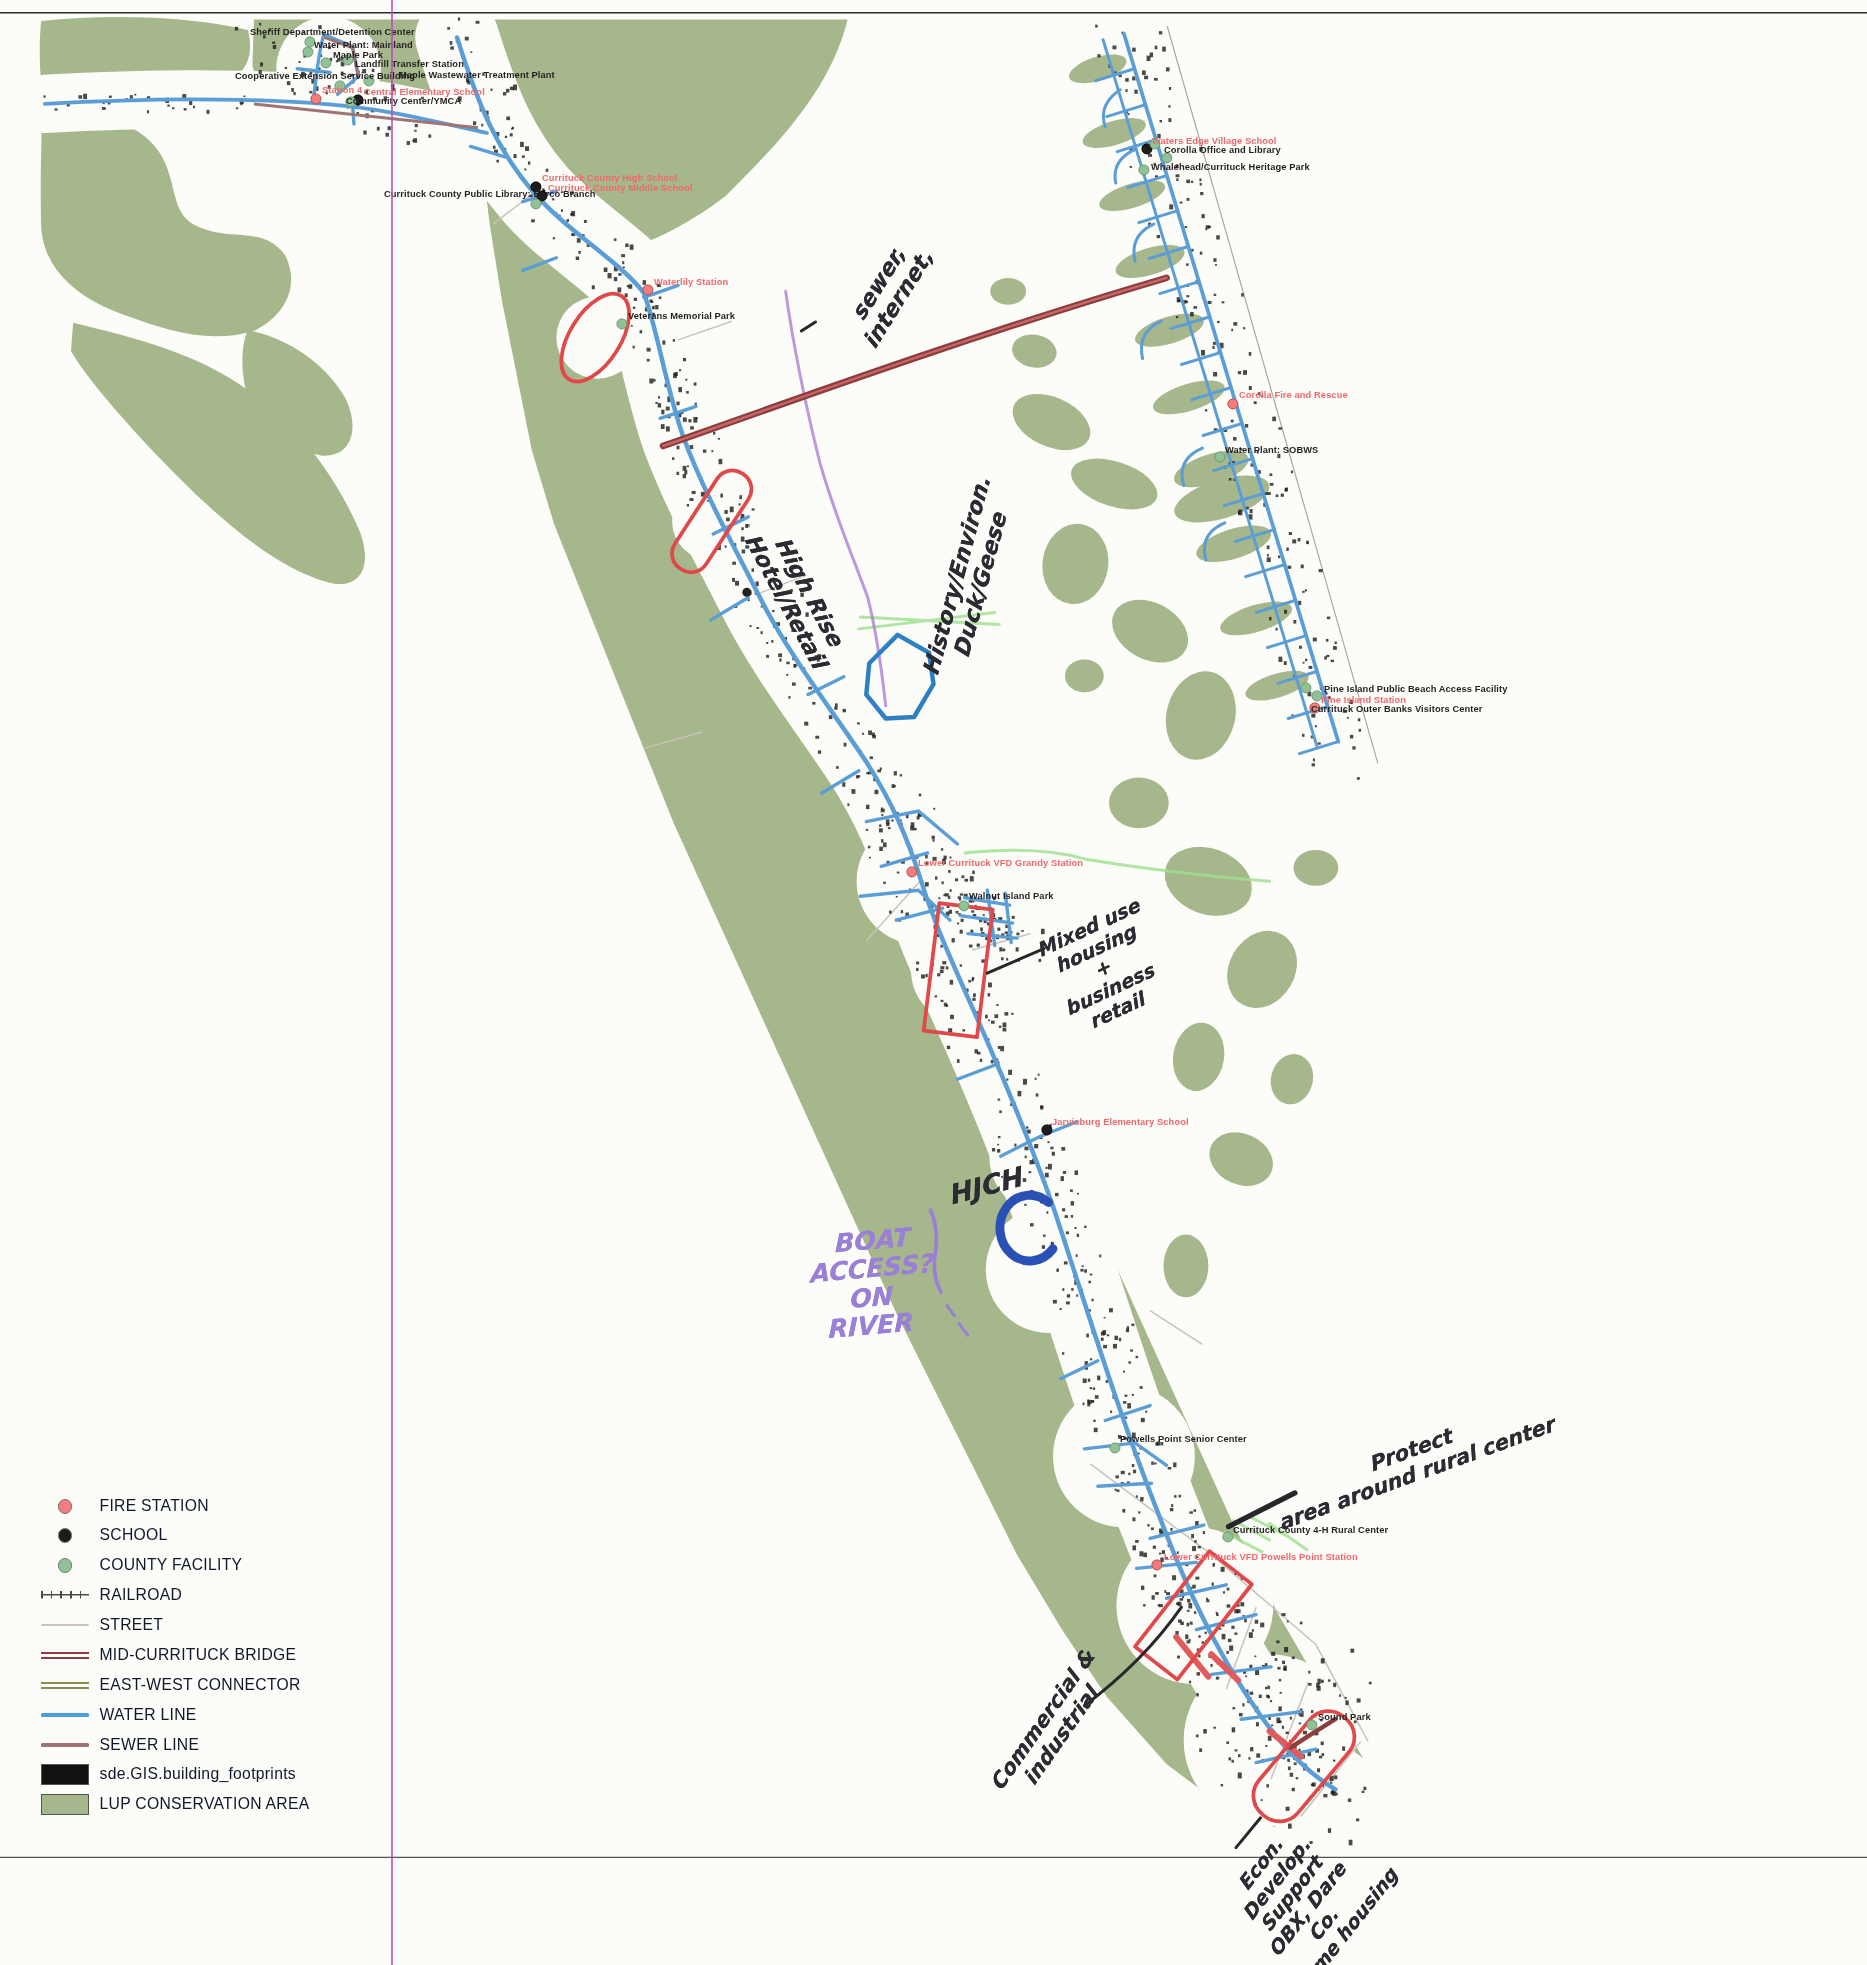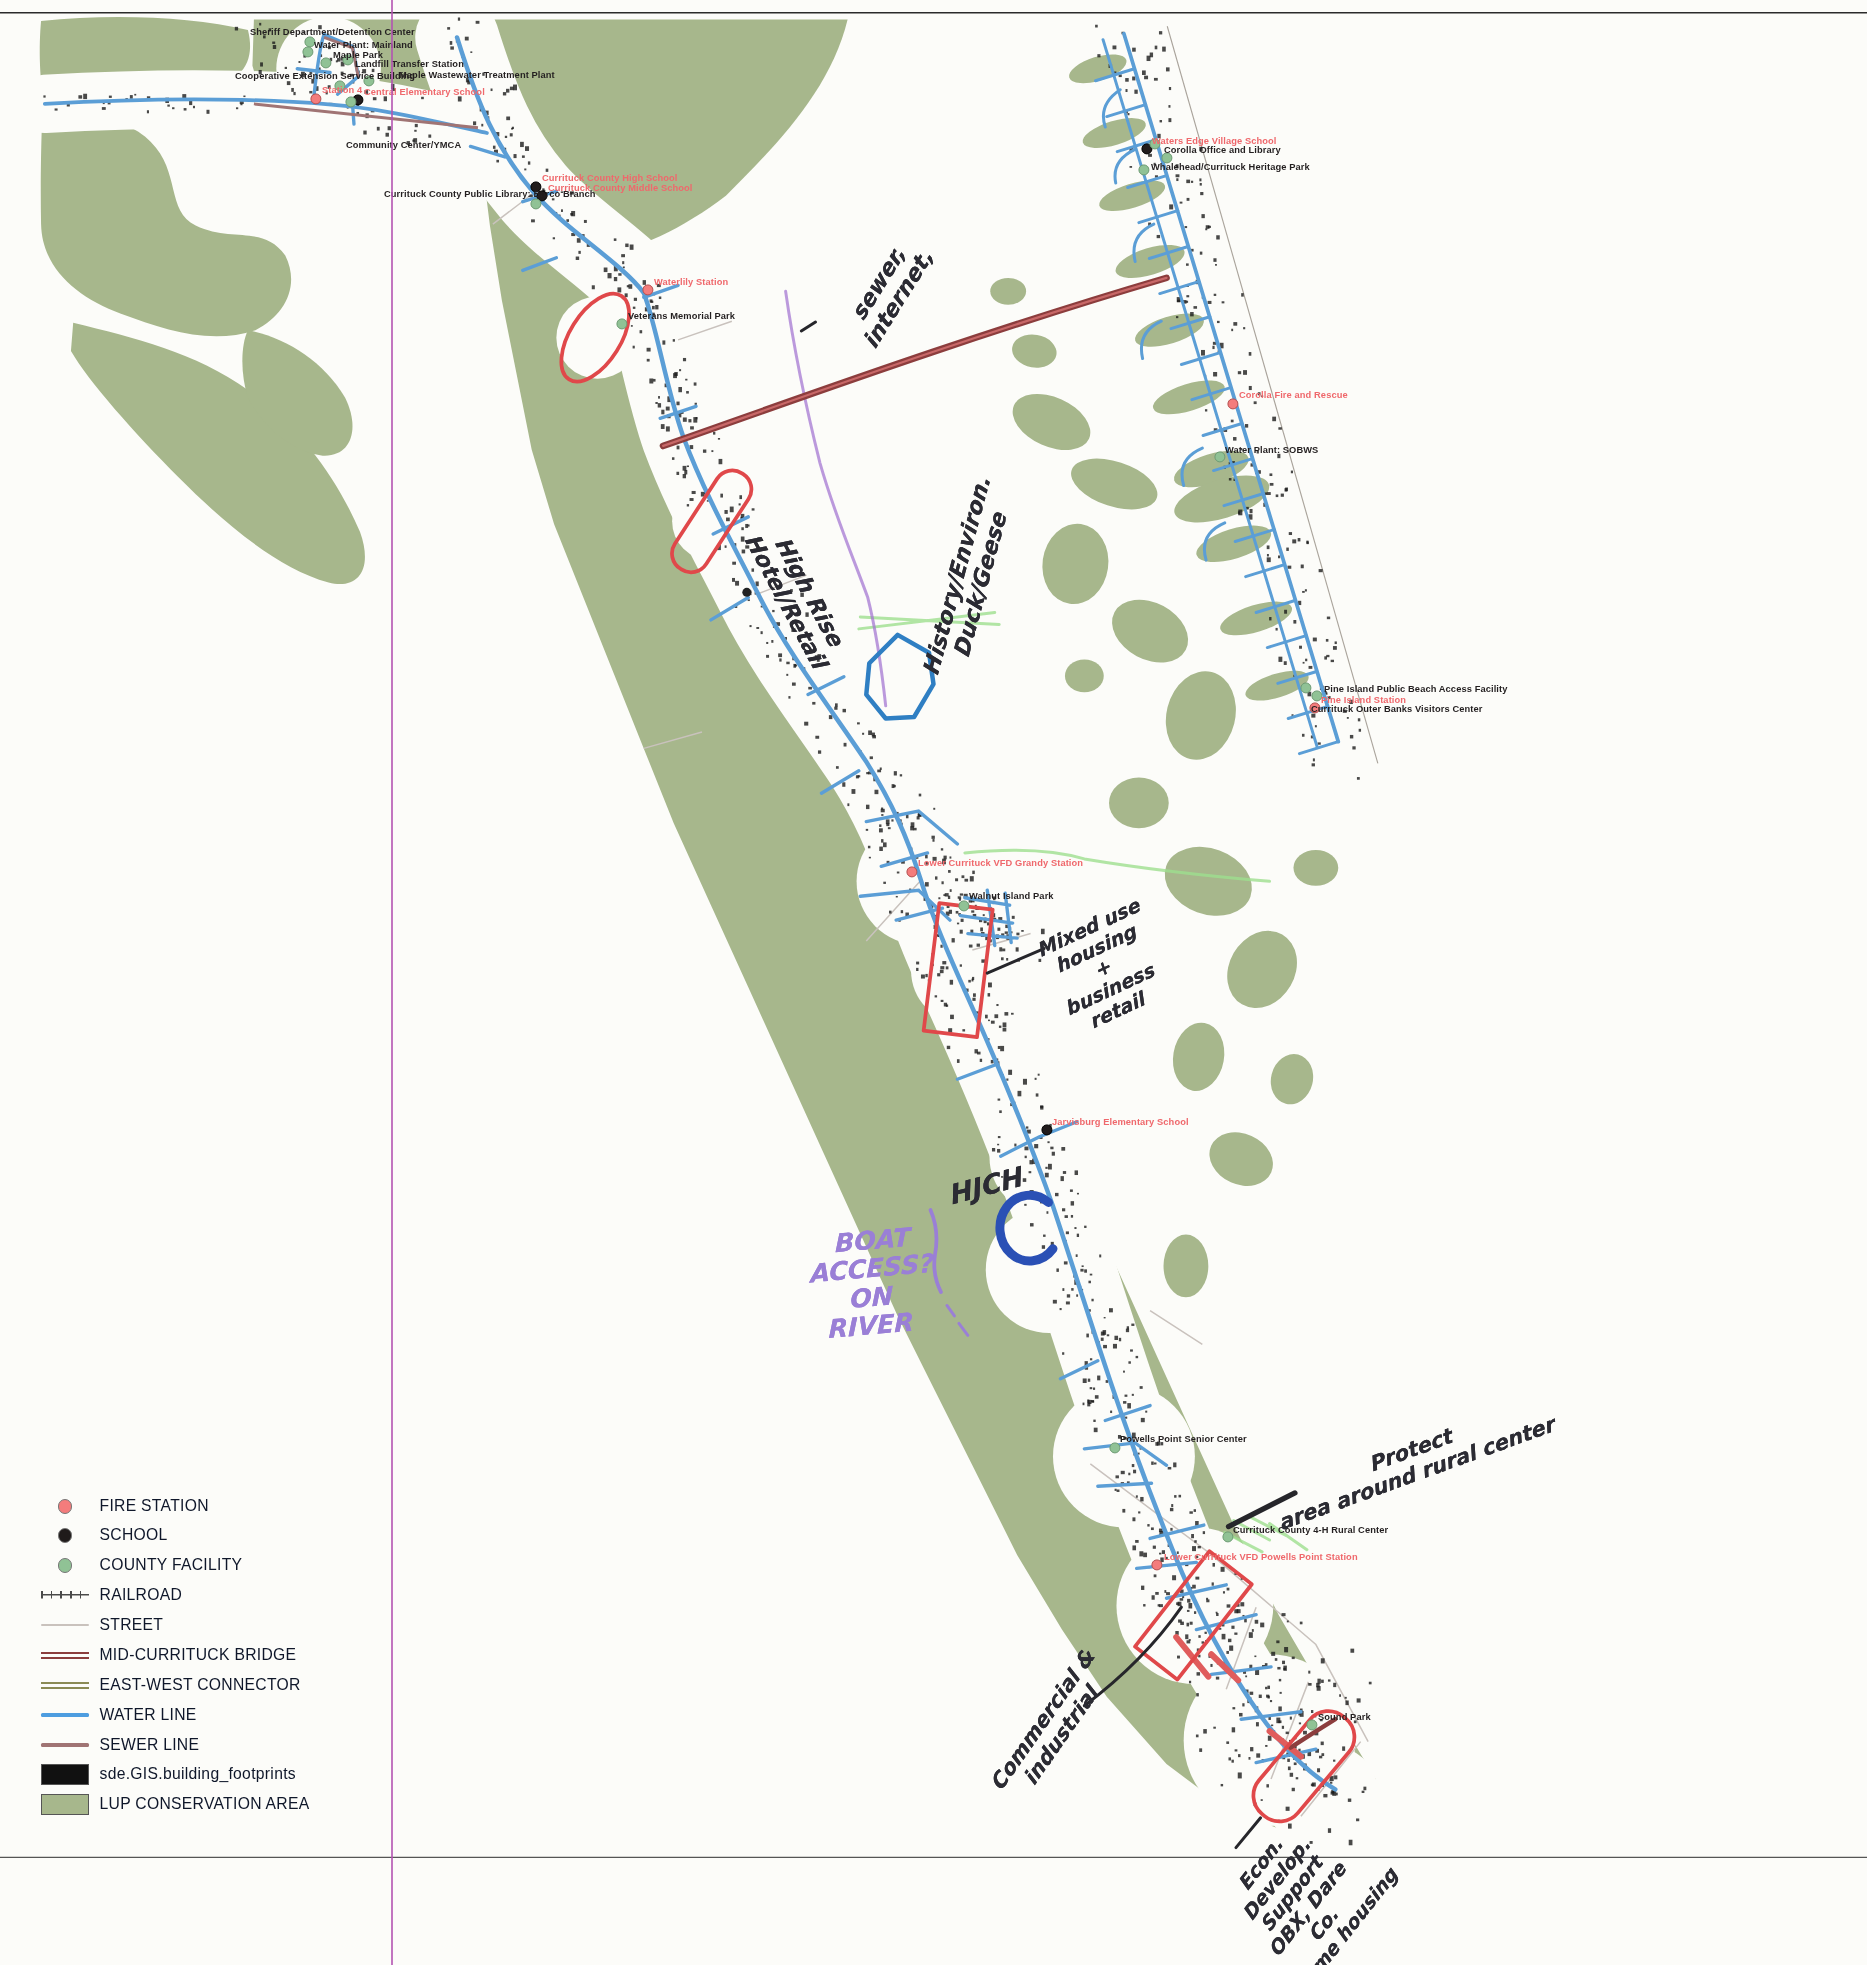--- a/index.html
+++ b/index.html
@@ -1336,21 +1336,21 @@
       <div class="pt county" style="left: 1228px; top: 1537px;"></div>
       <div class="pt county" style="left: 1312px; top: 1725px;"></div>
     </div>
 <div id="labels-layer">
       <div class="maplabel" style="left: 250px; top: 32px;">Sheriff Department/Detention Center</div>
       <div class="maplabel" style="left: 314px; top: 45px;">Water Plant: Mainland</div>
       <div class="maplabel" style="left: 333px; top: 55px;">Maple Park</div>
       <div class="maplabel" style="left: 355px; top: 64px;">Landfill Transfer Station</div>
       <div class="maplabel" style="left: 235px; top: 76px;">Cooperative Extension Service Building</div>
       <div class="maplabel" style="left: 376px; top: 75px; margin-left: 23px;">Maple Wastewater Treatment Plant</div>
-      <div class="maplabel" style="left: 346px; top: 101px; margin-top: 44px;">Community Center/YMCA</div>
+      <div class="maplabel" style="left: 346px; top: 101px;">Community Center/YMCA</div>
       <div class="maplabel" style="left: 384px; top: 194px;">Currituck County Public Library: Barco Branch</div>
       <div class="maplabel" style="left: 628px; top: 316px;">Veterans Memorial Park</div>
       <div class="maplabel" style="left: 1164px; top: 150px;">Corolla Office and Library</div>
       <div class="maplabel" style="left: 1151px; top: 167px;">Whalehead/Currituck Heritage Park</div>
       <div class="maplabel" style="left: 1225px; top: 450px;">Water Plant: SOBWS</div>
       <div class="maplabel" style="left: 1311px; top: 680px; margin-top: 29px;">Currituck Outer Banks Visitors Center</div>
       <div class="maplabel" style="left: 1324px; top: 689px;">Pine Island Public Beach Access Facility</div>
       <div class="maplabel" style="left: 1120px; top: 1439px; text-align: right;">Powells Point Senior Center</div>
       <div class="maplabel" style="left: 1233px; top: 1530px;">Currituck County 4-H Rural Center</div>
       <div class="maplabel" style="left: 1318px; top: 1717px;">Sound Park</div>

